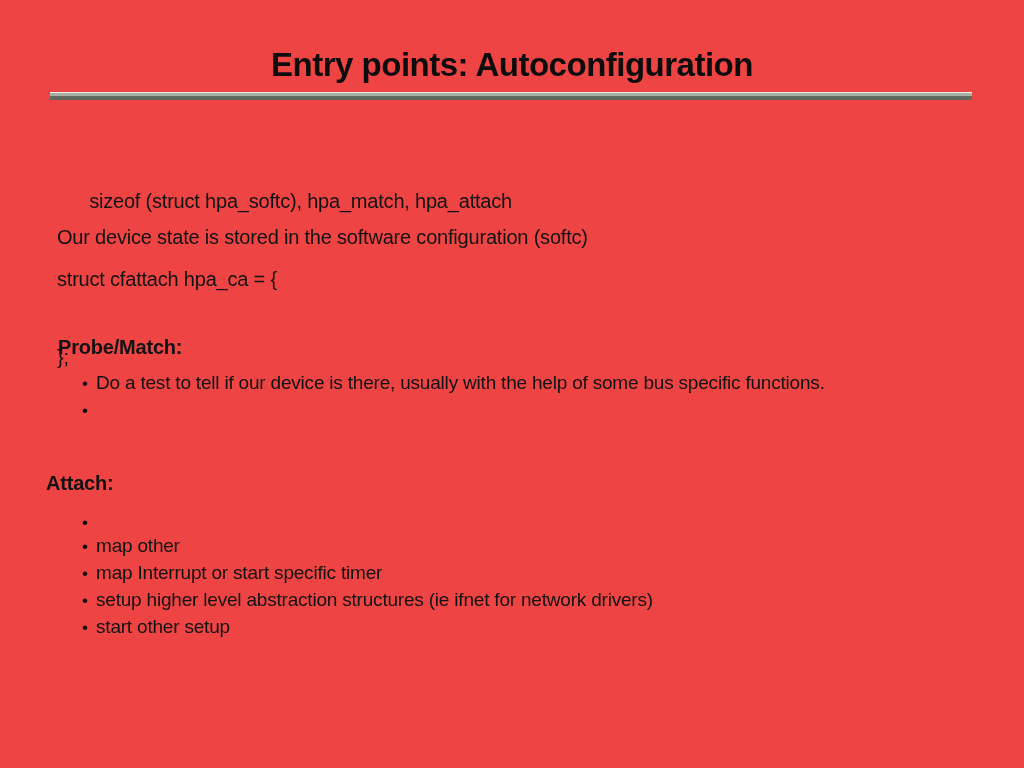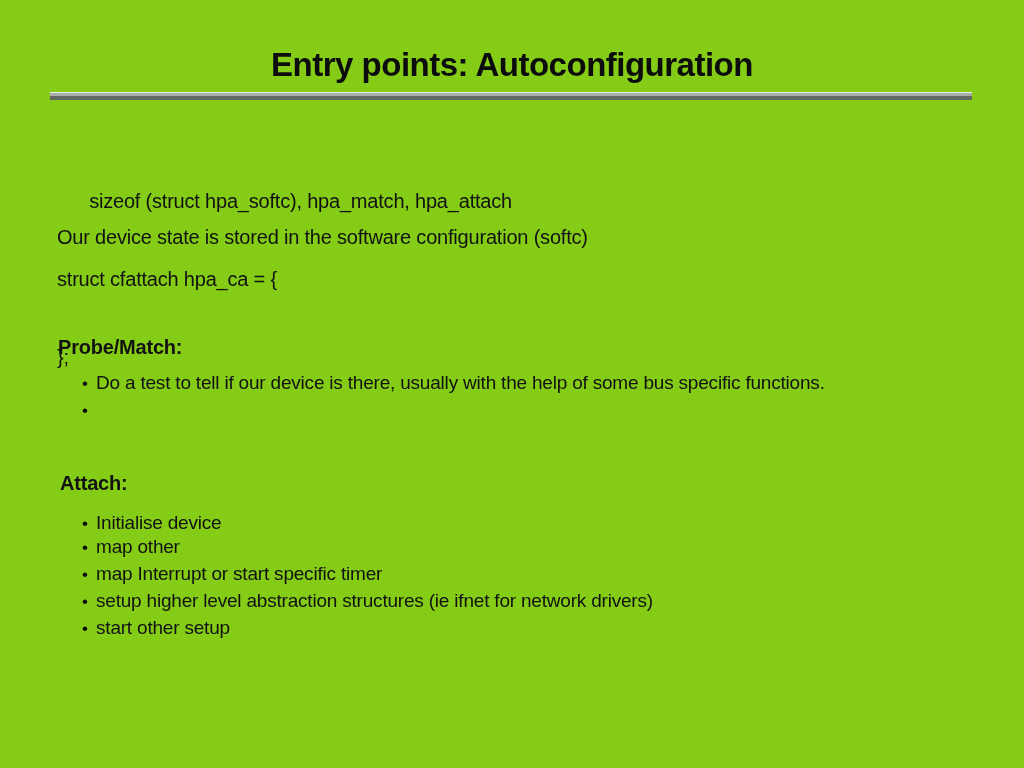--- a/index.html
+++ b/index.html
@@ -11,21 +11,21 @@
     height: 768px;
     background: #f3f9f4;
     font-family: "Liberation Sans", sans-serif;
     color: #121212;
     overflow: hidden;
   }
   .slide {
     position: relative;
     width: 1024px;
     height: 768px;
-    background: #84cc16;
+    background: #ef4444;
   }
   .slide-title {
     position: absolute;
     top: 46px;
     left: 0;
     width: 100%;
     text-align: center;
     font-size: 33px;
     font-weight: bold;
     letter-spacing: -0.5px;
@@ -60,21 +60,21 @@
     letter-spacing: -0.2px;
   }
   .section-heading {
     position: absolute;
     font-size: 20px;
     font-weight: bold;
     letter-spacing: -0.2px;
     margin-top: 20px;
   }
   .heading-probe { top: 316px; left: 58px; }
-  .heading-attach { top: 452px; left: 60px; }
+  .heading-attach { top: 452px; left: 46px; }
   .bullet-list {
     position: absolute;
     font-size: 19px;
     line-height: 27px;
     letter-spacing: -0.2px;
   }
   .probe-bullets { top: 369px; left: 82px; }
   .attach-bullets { top: 510px; left: 82px; line-height: 26px; }
   .attach-bullets .bullet-item:nth-child(2) { margin-top: -3px; }
   .bullet-item {
@@ -120,21 +120,20 @@
     <div class="bullet-item">
       <span class="bullet-marker">•</span>
     </div>
   </div>
 
   <div class="section-heading heading-attach">Attach:</div>
 
   <div class="bullet-list attach-bullets">
     <div class="bullet-item">
       <span class="bullet-marker">•</span>
-      <span class="bullet-text">Initialise device</span>
     </div>
     <div class="bullet-item">
       <span class="bullet-marker">•</span>
       <span class="bullet-text">map other</span>
     </div>
     <div class="bullet-item">
       <span class="bullet-marker">•</span>
       <span class="bullet-text">map Interrupt or start specific timer</span>
     </div>
     <div class="bullet-item">

